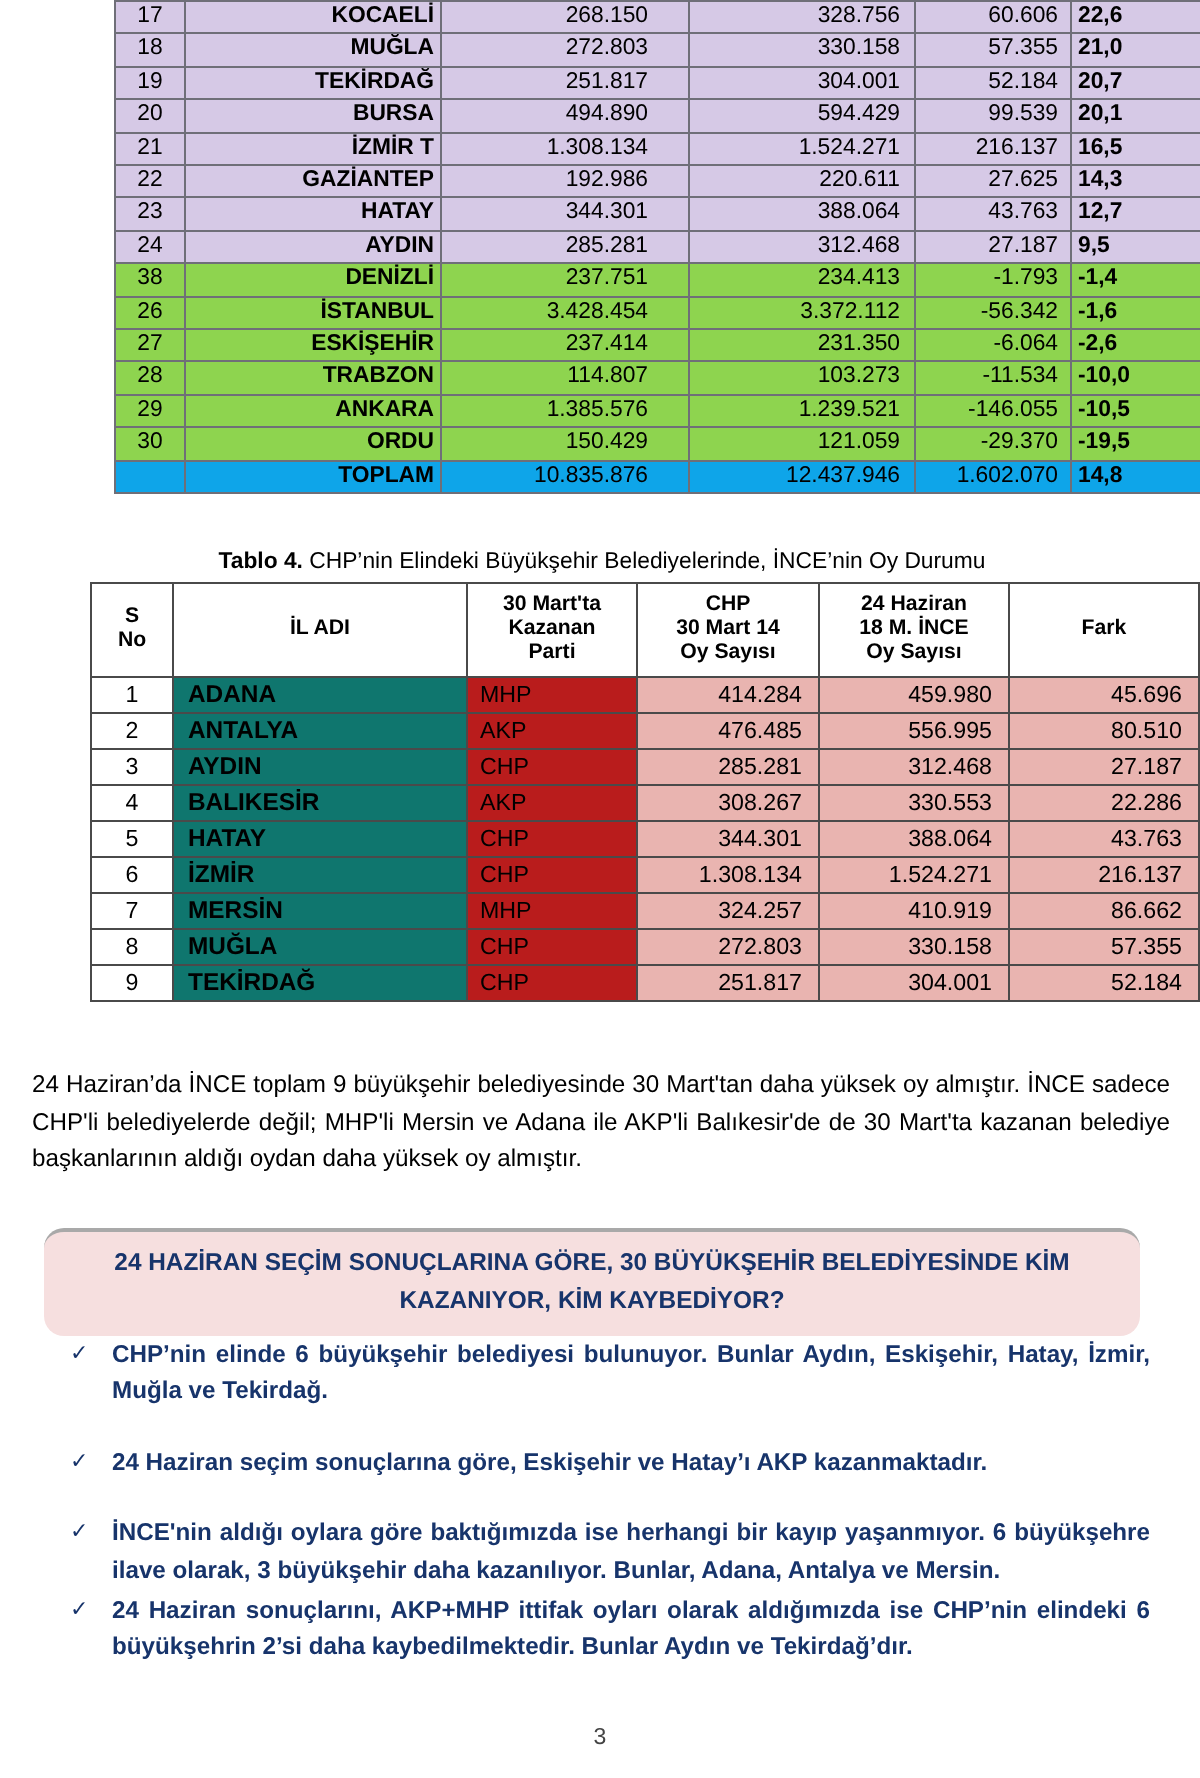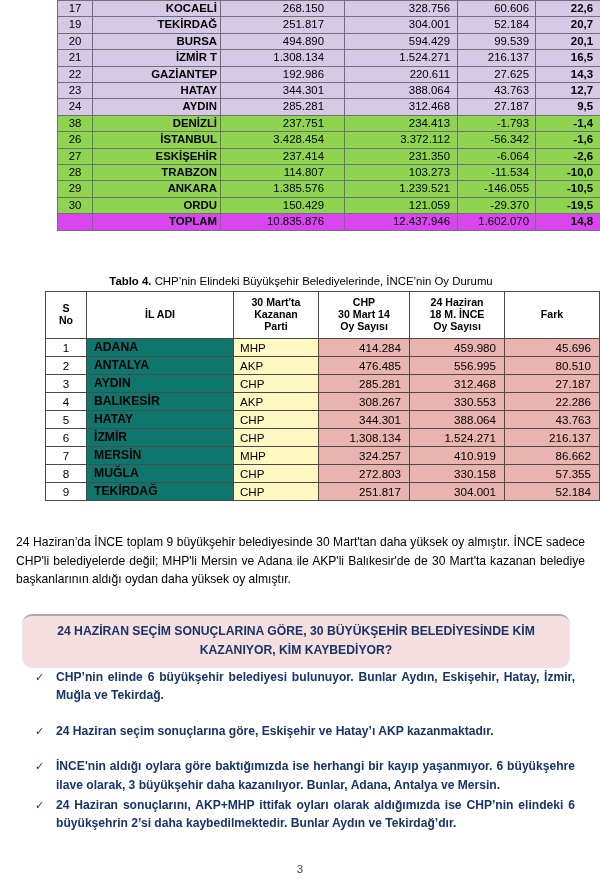--- a/index.html
+++ b/index.html
@@ -42,25 +42,25 @@
   #table3 td {
     height: 15.4px;
     line-height: 15.4px;
     font-size: 11.4px;
   }
   #table3 .c-no     { width: 28px;  text-align: center; }
   #table3 .c-city   { width: 118px; text-align: right; padding-left: 6px; font-weight: bold; }
   #table3 .c-n1     { width: 100px; text-align: right; padding-right: 20px; }
   #table3 .c-n2     { width: 102px; text-align: right; padding-right: 7px; }
   #table3 .c-n3     { width: 68px;  text-align: right; padding-right: 6px; }
-  #table3 .c-pct    { width: 54px;  text-align: right; padding-right: 7px; font-weight: bold; }
+  #table3 .c-pct    { width: 54px;  padding-right: 7px; font-weight: bold; }
 
   tr.band-purple td { background: #d6c9e6; }
   tr.band-green  td { background: #8ed44f; }
-  tr.band-total  td { background: #d946ef; }
+  tr.band-total  td { background: #0ea5e9; }
   tr.band-total .c-city { text-align: center; padding-left: 0; }
 
   
   #t4-caption {
     position: absolute;
     left: 45px;
     top: 274px;
     width: 512px;
     text-align: center;
     font-size: 11.4px;
@@ -94,21 +94,21 @@
   }
   #table4 .k-no    { width: 34px; }
   #table4 .k-city  { width: 140px; }
   #table4 .k-party { width: 78px; }
   #table4 .k-v1    { width: 84px; }
   #table4 .k-v2    { width: 88px; }
   #table4 .k-diff  { width: 88px; }
 
   #table4 tbody .c-no    { text-align: center; background:#ffffff; }
   #table4 tbody .c-city  { text-align: left; padding-left: 7px; font-weight: bold; background:#0f766e; font-size: 12.2px; }
-  #table4 tbody .c-party { text-align: left; padding-left: 6px; background:#fef9c3; }
+  #table4 tbody .c-party { text-align: left; padding-left: 6px; background:#b91c1c; }
   #table4 tbody .c-v1,
   #table4 tbody .c-v2,
   #table4 tbody .c-diff  { text-align: right; padding-right: 8px; background:#e9b4b0; }
 
   
   #para {
     position: absolute;
     left: 16px;
     top: 521px;
     width: 569px;
@@ -184,20 +184,28 @@
 <div id="table3-wrap">
   <table id="table3" class="tbl">
     <tbody>
         <tr class="band-purple">
           <td class="c-no">17</td>
           <td class="c-city">KOCAELİ</td>
           <td class="c-n1">268.150</td>
           <td class="c-n2">328.756</td>
           <td class="c-n3">60.606</td>
           <td class="c-pct">22,6</td>
+        </tr>
+        <tr class="band-purple">
+          <td class="c-no">18</td>
+          <td class="c-city">MUĞLA</td>
+          <td class="c-n1">272.803</td>
+          <td class="c-n2">330.158</td>
+          <td class="c-n3">57.355</td>
+          <td class="c-pct">21,0</td>
         </tr>
         <tr class="band-purple">
           <td class="c-no">19</td>
           <td class="c-city">TEKİRDAĞ</td>
           <td class="c-n1">251.817</td>
           <td class="c-n2">304.001</td>
           <td class="c-n3">52.184</td>
           <td class="c-pct">20,7</td>
         </tr>
         <tr class="band-purple">

